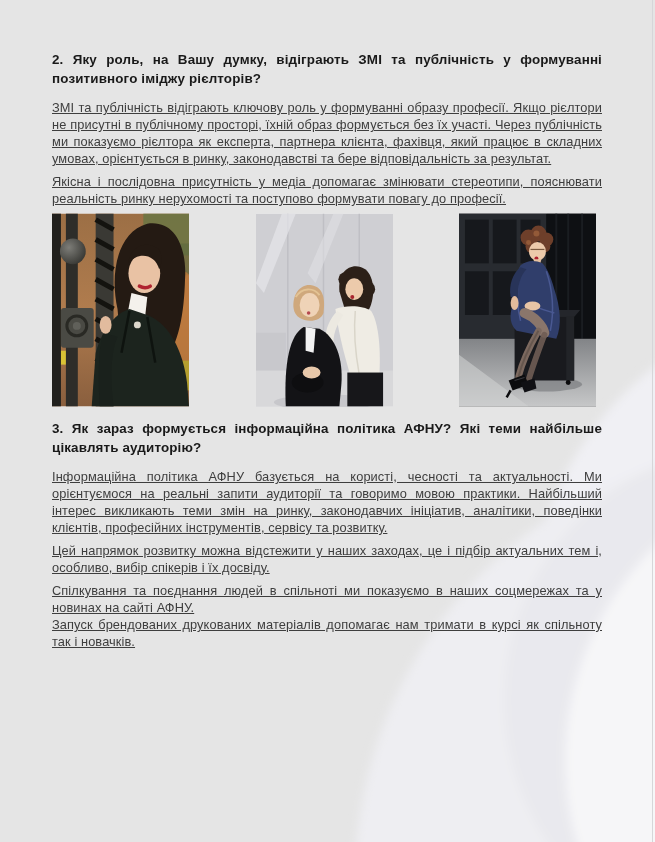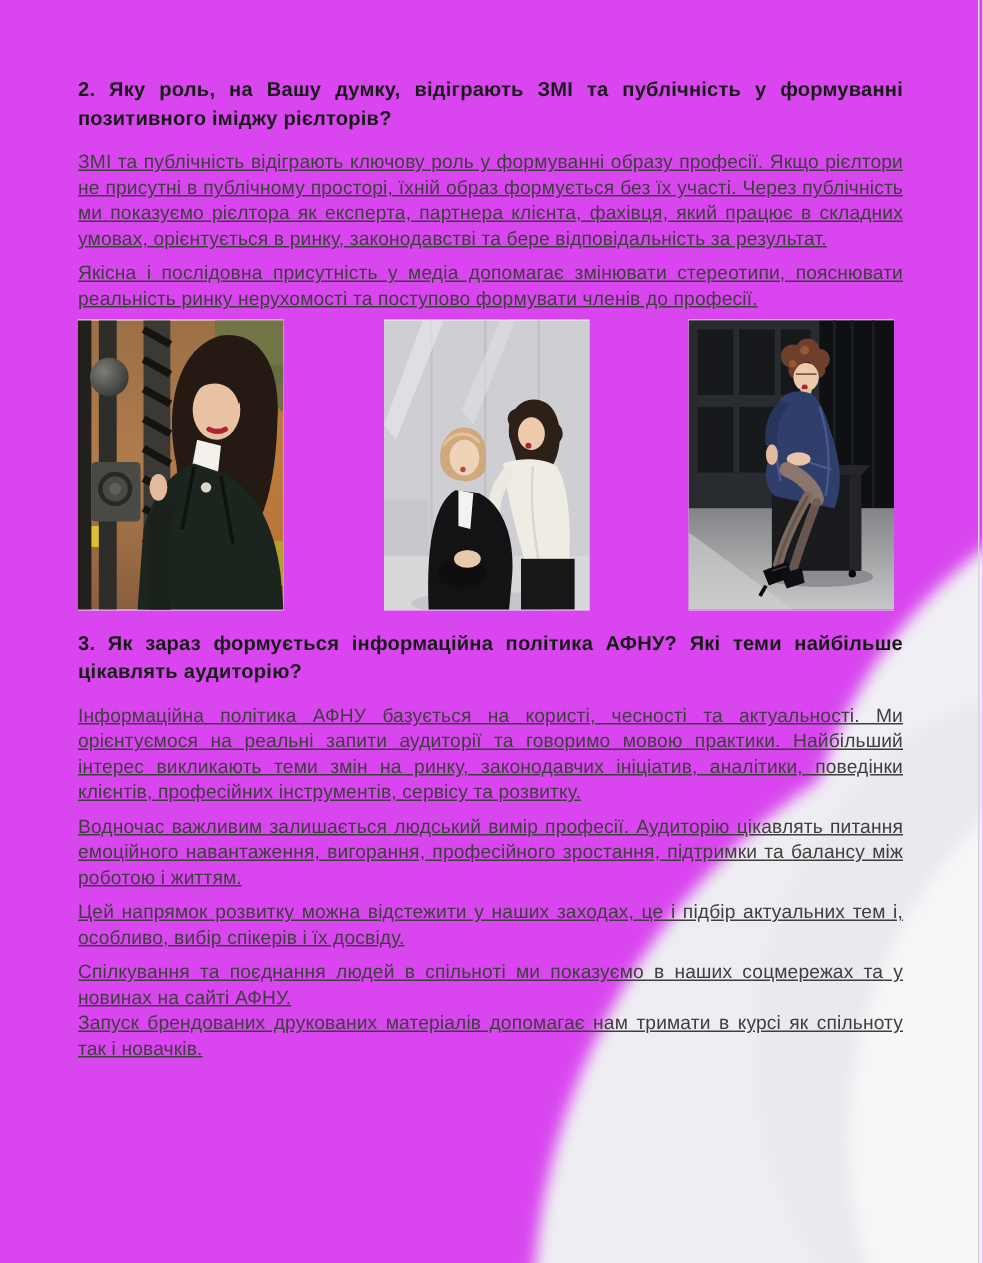--- a/index.html
+++ b/index.html
@@ -1,19 +1,19 @@
 <!DOCTYPE html>
 <html lang="uk"><head>
 <meta charset="utf-8">
 <style>
   html,body{margin:0;padding:0;background:#ffffff;}
   .page{
     position:relative;
     width:655px;height:842px;
-    background:#d946ef;
+    background:#e5e5e5;
     overflow:hidden;
     font-family:"Liberation Sans","DejaVu Sans",sans-serif;
   }
   .bg-decor{
     position:absolute;left:0;top:0;width:655px;height:842px;
     z-index:0;pointer-events:none;
   }
   .edge-line{
     position:absolute;top:0;bottom:0;right:2px;width:1.5px;
     background:#d6d6d9;z-index:3;
@@ -62,21 +62,21 @@
     </g>
   </svg>
 
   <div class="edge-line"></div>
 
   <main class="content">
 
     <h2>2. Яку роль, на Вашу думку, відіграють ЗМІ та публічність у формуванні позитивного іміджу рієлторів?</h2>
 
     <p>ЗМІ та публічність відіграють ключову роль у формуванні образу професії. Якщо рієлтори не присутні в публічному просторі, їхній образ формується без їх участі. Через публічність ми показуємо рієлтора як експерта, партнера клієнта, фахівця, який працює в складних умовах, орієнтується в ринку, законодавстві та бере відповідальність за результат.</p>
-    <p>Якісна і послідовна присутність у медіа допомагає змінювати стереотипи, пояснювати реальність ринку нерухомості та поступово формувати членів до професії.</p>
+    <p>Якісна і послідовна присутність у медіа допомагає змінювати стереотипи, пояснювати реальність ринку нерухомості та поступово формувати повагу до професії.</p>
 
     <div class="photo-row">
 
       <figure class="photo" role="img" aria-label="Портрет жінки з темним кучерявим волоссям у темному жакеті біля кованої брами">
         <svg viewBox="0 0 138 194">
           <defs>
             <linearGradient id="p1w" x1="0" y1="0" x2="0" y2="1">
               <stop offset="0" stop-color="#9c6f45"></stop>
                 <stop offset="0.5" stop-color="#b07c4e"></stop>
                 <stop offset="1" stop-color="#8a5f3e"></stop>
@@ -202,21 +202,20 @@
           <path d="M52,178 L48,185" stroke="#0c0c0e" stroke-width="2.5"></path>
           <path d="M56,168 L66,165" stroke="#3a3a40" stroke-width="1"></path>
         </svg>
       </figure>
 
     </div>
 
     <h2>3. Як зараз формується інформаційна політика АФНУ? Які теми найбільше цікавлять аудиторію?</h2>
 
     <p>Інформаційна політика АФНУ базується на користі, чесності та актуальності. Ми орієнтуємося на реальні запити аудиторії та говоримо мовою практики. Найбільший інтерес викликають теми змін на ринку, законодавчих ініціатив, аналітики, поведінки клієнтів, професійних інструментів, сервісу та розвитку.</p>
-    <p>Водночас важливим залишається людський вимір професії. Аудиторію цікавлять питання емоційного навантаження, вигорання, професійного зростання, підтримки та балансу між роботою і життям.</p>
     <p>Цей напрямок розвитку можна відстежити у наших заходах, це і підбір актуальних тем і, особливо, вибір спікерів і їх досвіду.</p>
 
     <div class="closing">
       <p>Спілкування та поєднання людей в спільноті ми показуємо в наших соцмережах та у новинах на сайті АФНУ.</p>
       <p>Запуск брендованих друкованих матеріалів допомагає нам тримати в курсі як спільноту так і новачків.</p>
     </div>
 
   </main>
 </div>
 

